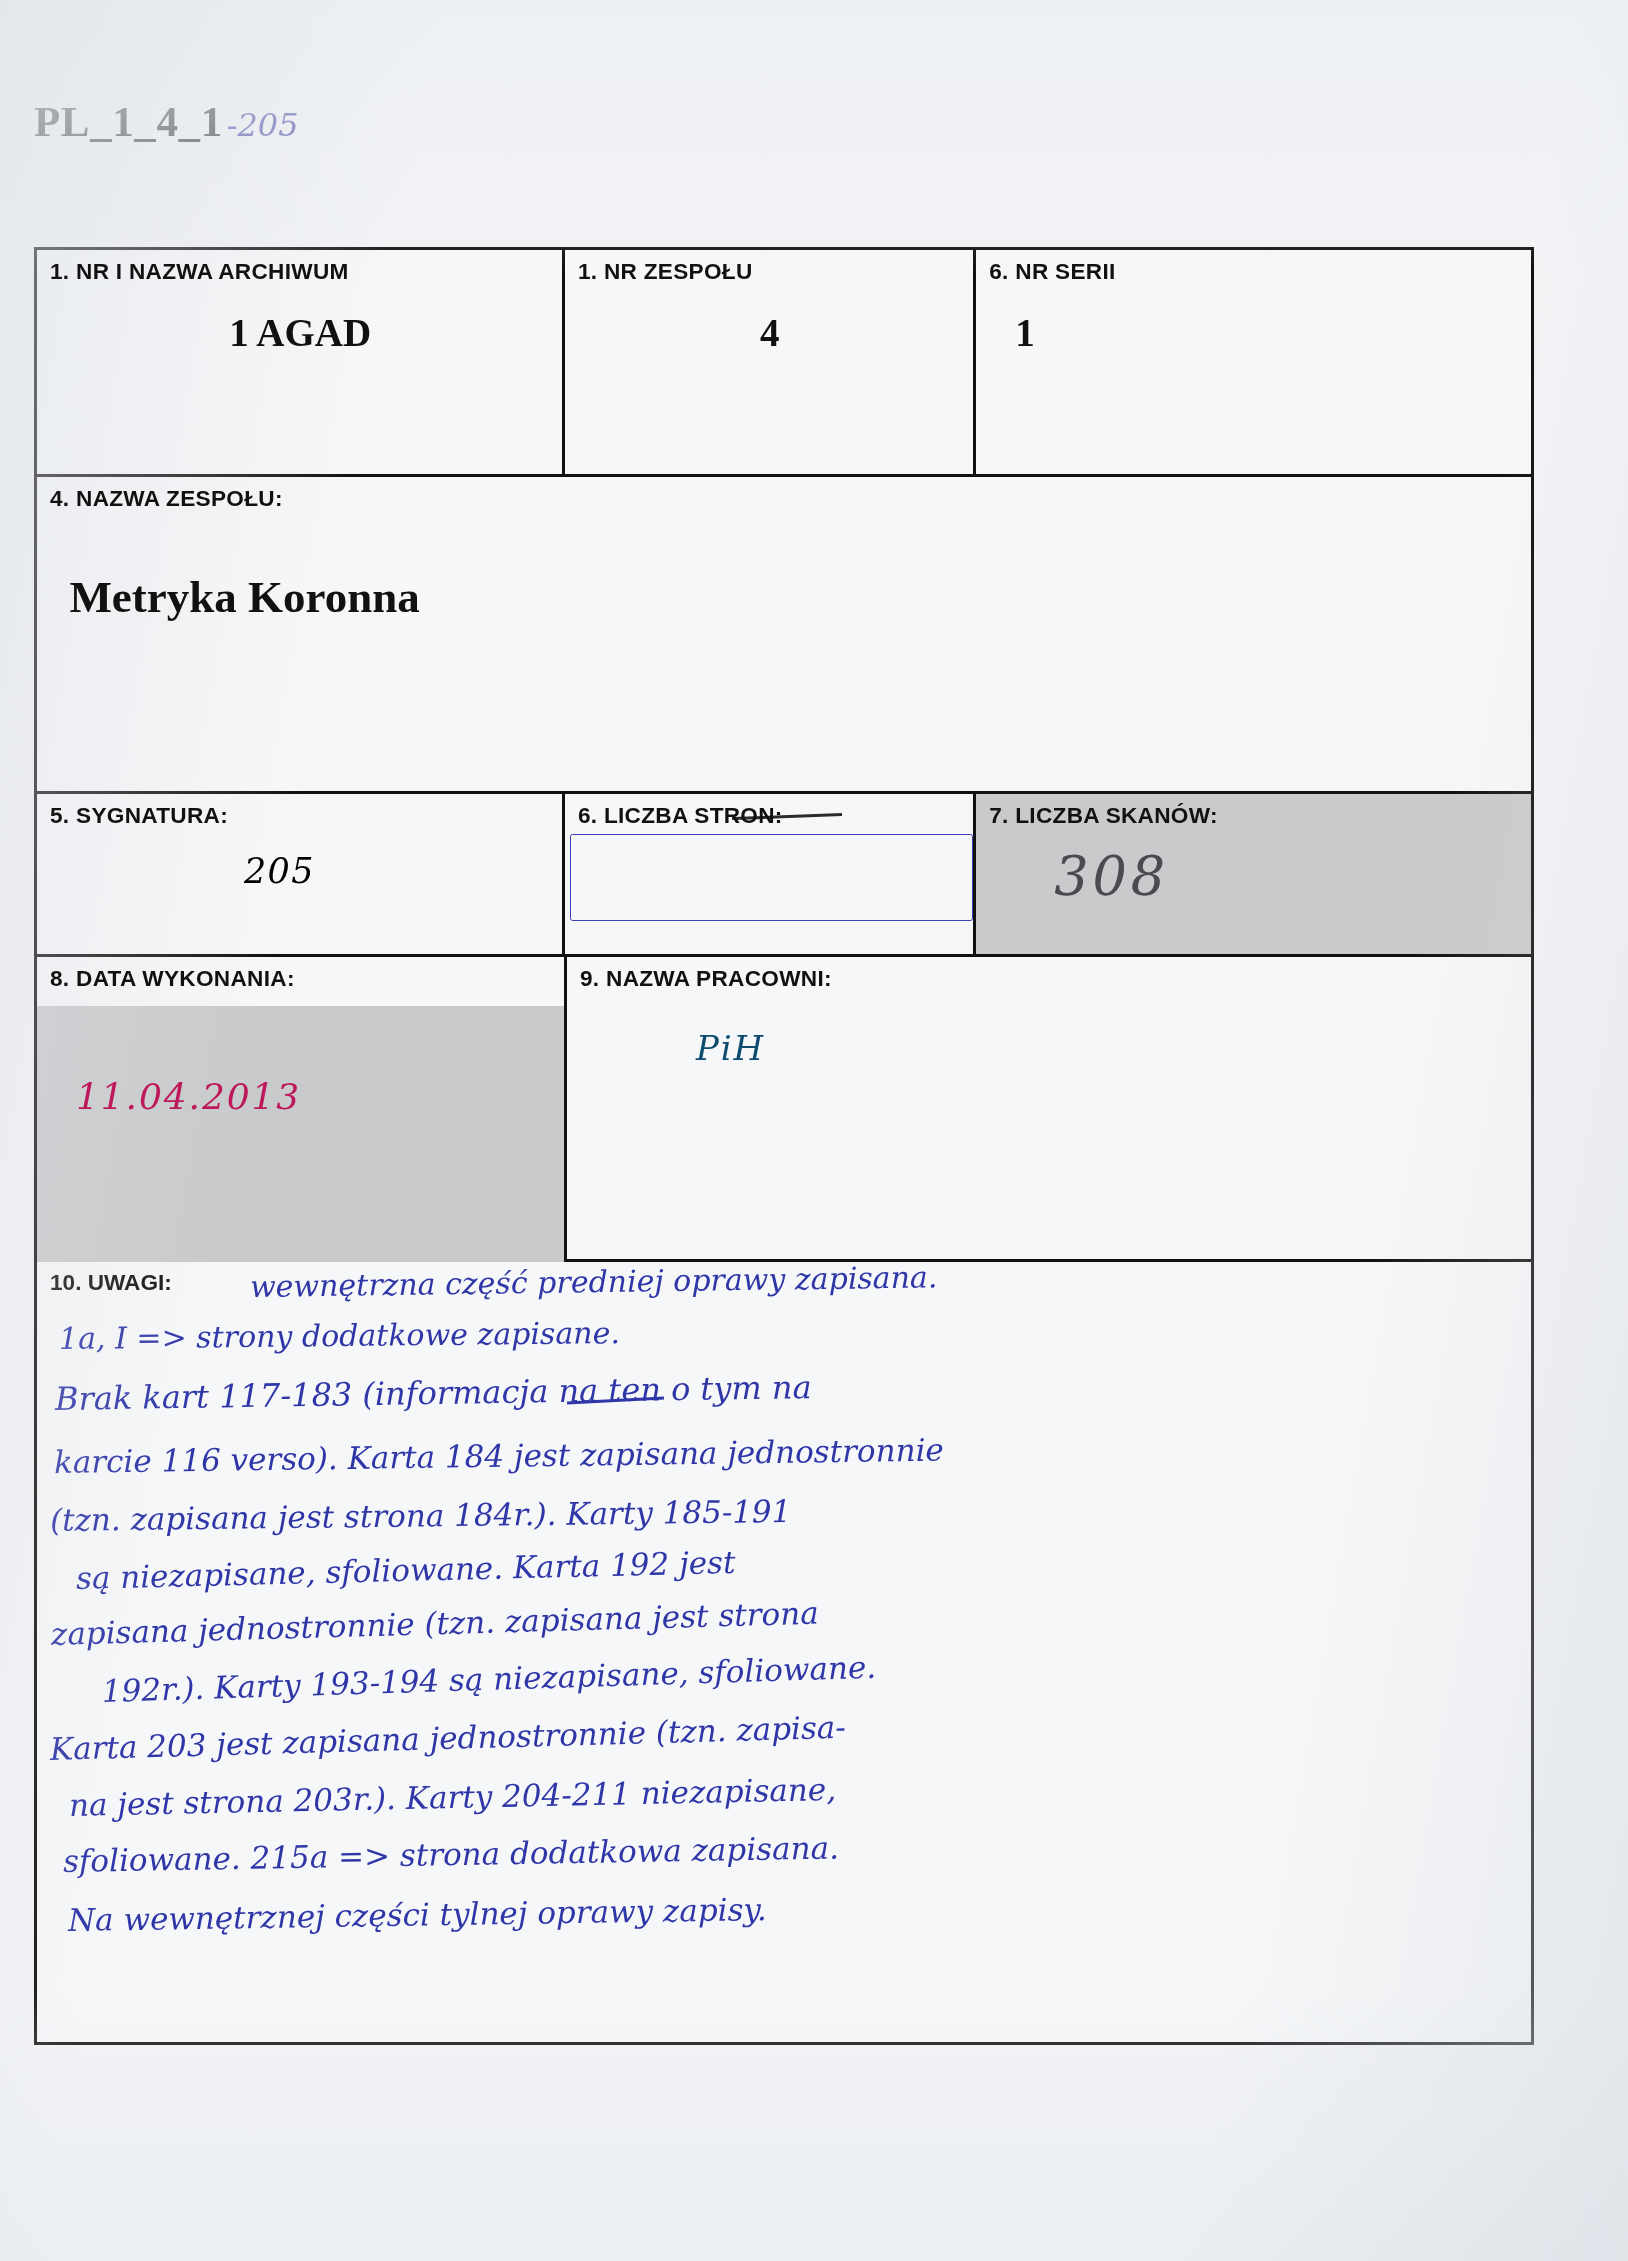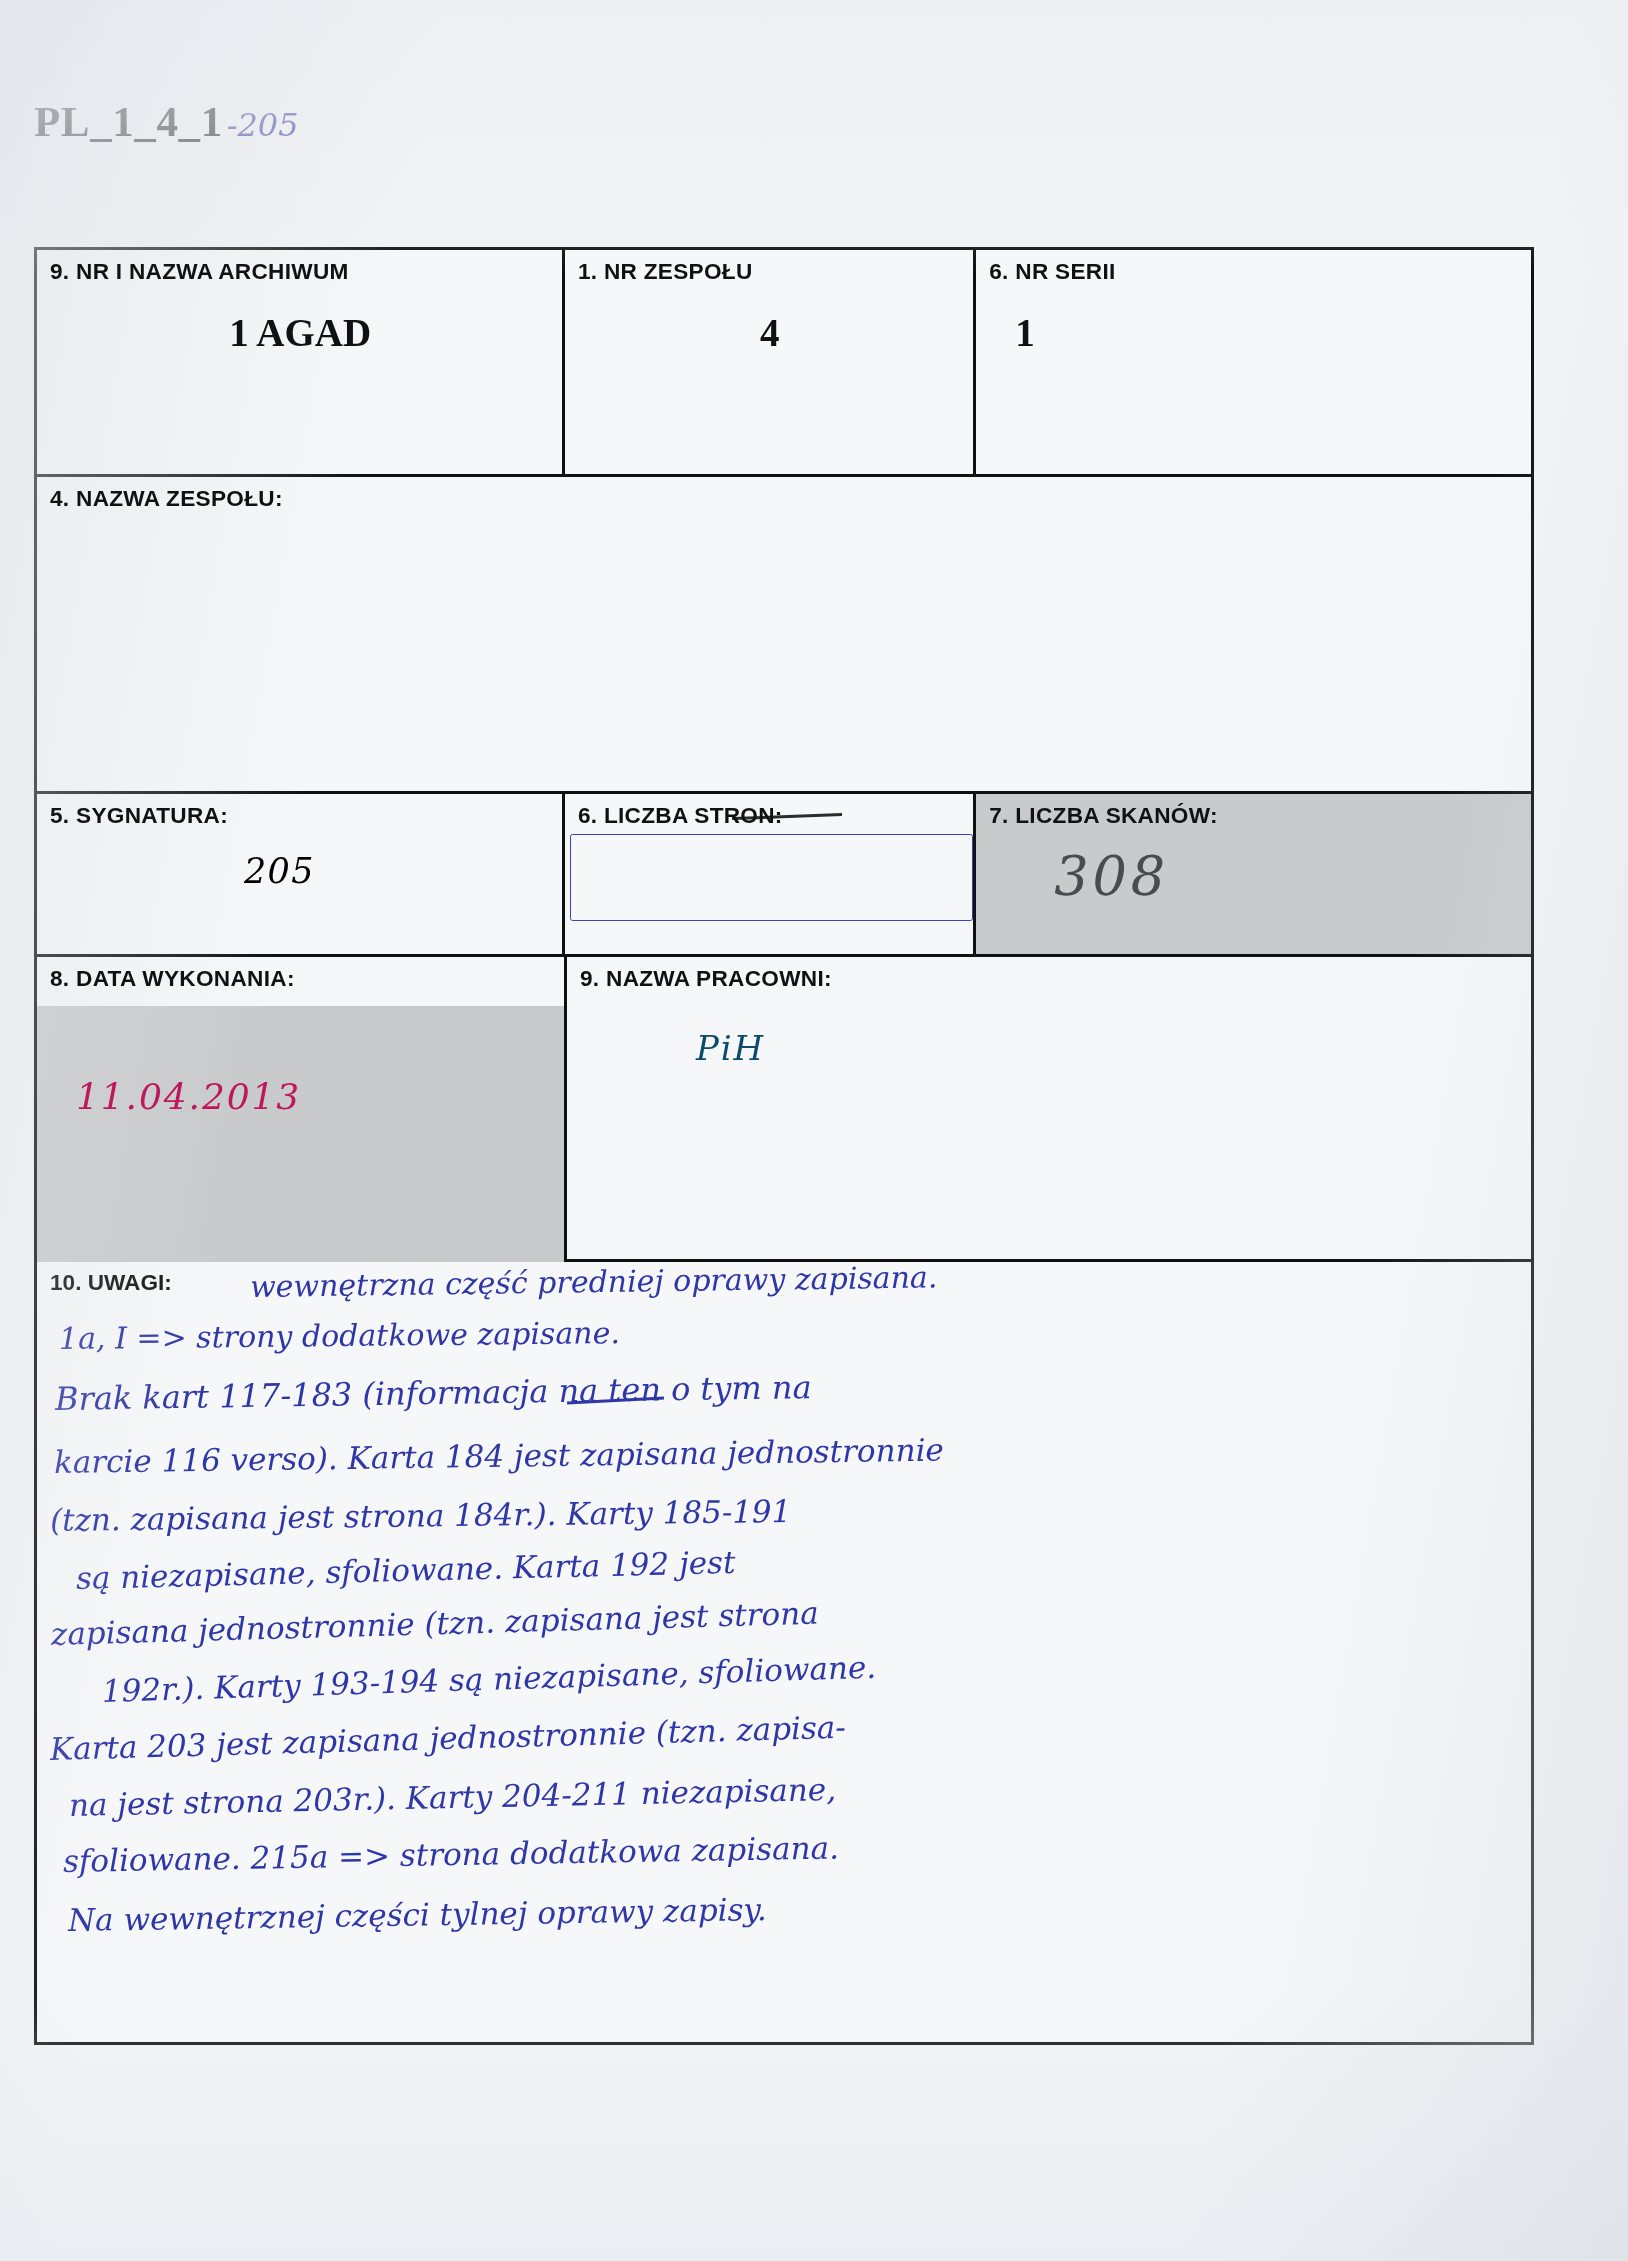--- a/index.html
+++ b/index.html
@@ -253,36 +253,37 @@
 <div class="page">
 
   <div class="doc-title">
     <span>PL_1_4_1</span><span class="suffix">-205</span>
   </div>
 
   <div class="form">
 
     <div class="row row-sep" id="r1">
       <div class="cell" id="c-arch">
-        <div class="lbl z">9. NR I NAZWA ARCHIWUM</div>
+        <div class="lbl z">1. NR I NAZWA ARCHIWUM</div>
         <div class="val-print center-val z">1 AGAD</div>
       </div>
       <div class="cell" id="c-zesp">
         <div class="lbl z">1. NR ZESPOŁU</div>
         <div class="val-print center-val z">4</div>
       </div>
       <div class="cell" id="c-seria">
         <div class="lbl z">6. NR SERII</div>
         <div class="val-print z" style="margin-top:24.6px;margin-left:26px;">1</div>
       </div>
     </div>
 
     <div class="row row-sep" id="r2">
       <div class="cell" id="c-nazwa">
         <div class="lbl z">4. NAZWA ZESPOŁU:</div>
+        <div class="nazwa-val z">Metryka Koronna</div>
       </div>
     </div>
 
     <div class="row row-sep" id="r3">
       <div class="cell" id="c-sygn">
         <div class="lbl z">5. SYGNATURA:</div>
         <div class="hand sygn-val z">205</div>
       </div>
       <div class="cell" id="c-stron">
         <div class="lbl z">6. LICZBA STRON:</div>

